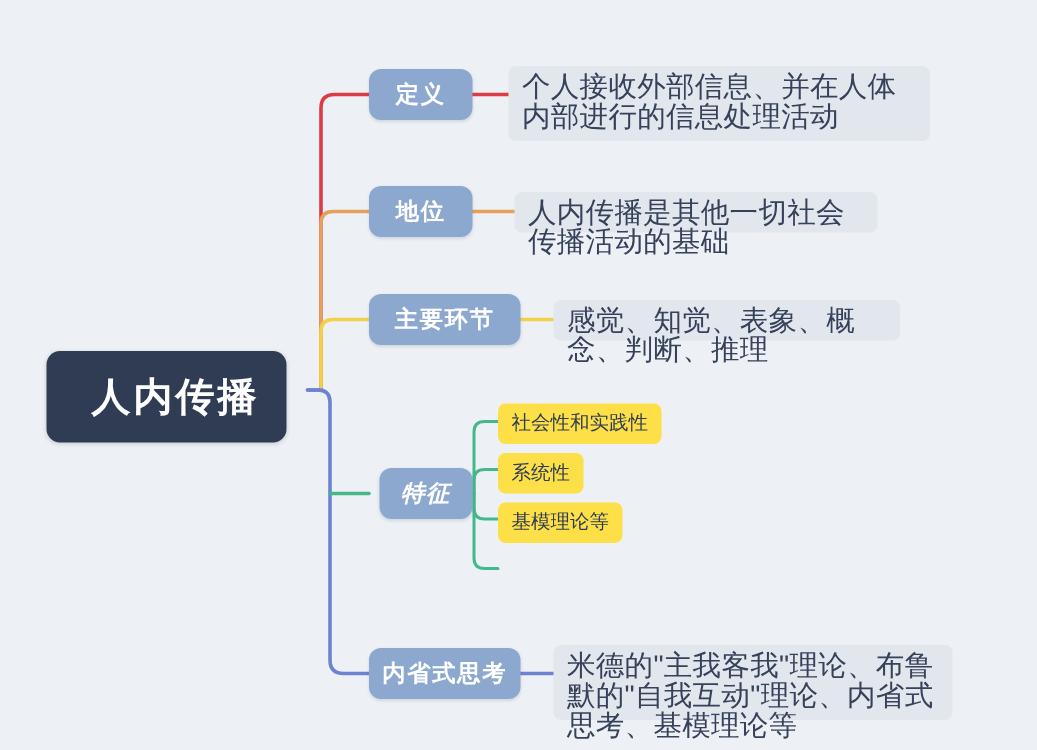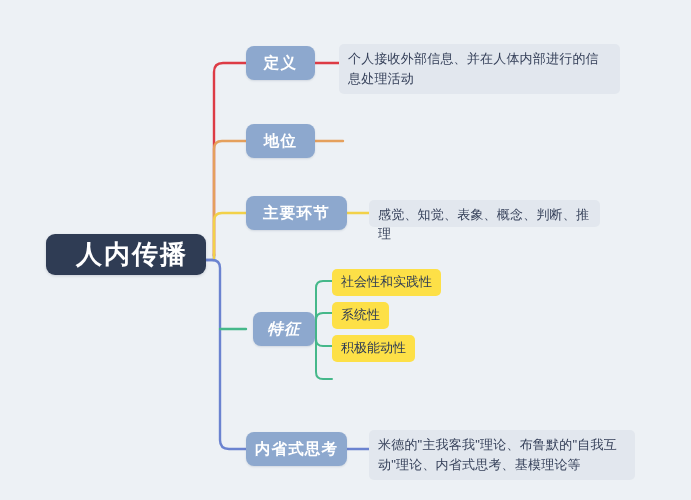--- a/index.html
+++ b/index.html
@@ -54,21 +54,21 @@
     font-weight: bold;
     letter-spacing: 1.2px;
     box-shadow: 0 1px 2px rgba(70,90,120,0.16);
   }
   .leaf-box {
     position: absolute;
     box-sizing: border-box;
     background: #e2e7ee;
     color: #36415a;
     border-radius: 5px;
-    font-size: 13px;
+    font-size: 19px;
     line-height: 19px;
     padding: 5px 9px 6px 9px;
     letter-spacing: 0.2px;
     font-weight: normal;
   }
   .leaf-box.two-line {
     line-height: 20px;
   }
   .sub-pill {
     position: absolute;
@@ -106,53 +106,56 @@
     <path fill="none" stroke="#45b88a" stroke-width="2" stroke-linecap="round" stroke-linejoin="round" d="M316,329 L316,320 Q316,313 323,313 L332,313"></path>
     <path fill="none" stroke="#45b88a" stroke-width="2" stroke-linecap="round" stroke-linejoin="round" d="M316,329 L316,339 Q316,346 323,346 L332,346"></path>
     <path fill="none" stroke="#45b88a" stroke-width="2" stroke-linecap="round" stroke-linejoin="round" d="M316,329 L316,372 Q316,379 323,379 L332,379"></path>
 
     <path fill="none" stroke="#dd3b45" stroke-width="2.4" stroke-linecap="round" d="M315,63 L339,63"></path>
     <path fill="none" stroke="#e5a05c" stroke-width="2.4" stroke-linecap="round" d="M315,141 L343,141"></path>
     <path fill="none" stroke="#f2d149" stroke-width="2.4" stroke-linecap="round" d="M347,213 L369,213"></path>
     <path fill="none" stroke="#6b83d0" stroke-width="2.4" stroke-linecap="round" d="M347,449 L369,449"></path>
   </svg>
 
-  <div class="node root-node" style="left:46px; top:234px; width:160px; height:41px;padding-left:12px;">
+  <div class="node root-node" style="left:31px; top:234px; width:160px; height:61px;padding-left:12px;">
     <span>人内传播</span>
   </div>
 
   <div class="node branch-node" style="left:246px; top:46px; width:69px; height:34px;">
     <span>定义</span>
   </div>
   <div class="leaf-box two-line" style="left:339px; top:44px; width:281px; height:50px;">
     <span>个人接收外部信息、并在人体内部进行的信息处理活动</span>
   </div>
 
   <div class="node branch-node" style="left:246px; top:124px; width:69px; height:34px;text-align:center;">
     <span>地位</span>
+  </div>
+  <div class="leaf-box" style="left:343px; top:128px; width:242px; height:27px;">
+    <span>人内传播是其他一切社会传播活动的基础</span>
   </div>
 
   <div class="node branch-node" style="left:246px; top:196px; width:101px; height:34px;">
     <span>主要环节</span>
   </div>
   <div class="leaf-box" style="left:369px; top:200px; width:231px; height:27px;">
     <span>感觉、知觉、表象、概念、判断、推理</span>
   </div>
 
   <div class="node branch-node" style="left:253px; top:312px; width:62px; height:34px;font-style:italic;">
     <span>特征</span>
   </div>
   <div class="sub-pill" style="left:332px; top:269px;">
     <span>社会性和实践性</span>
   </div>
   <div class="sub-pill" style="left:332px; top:302px;">
     <span>系统性</span>
   </div>
   <div class="sub-pill" style="left:332px; top:335px;">
-    <span>积极能动性</span>
+    <span>基模理论等</span>
   </div>
 
   <div class="node branch-node" style="left:246px; top:432px; width:101px; height:34px;">
     <span>内省式思考</span>
   </div>
   <div class="leaf-box two-line" style="left:369px; top:430px; width:266px; height:50px;">
     <span>米德的"主我客我"理论、布鲁默的"自我互动"理论、内省式思考、基模理论等</span>
   </div>
 
 </div>

